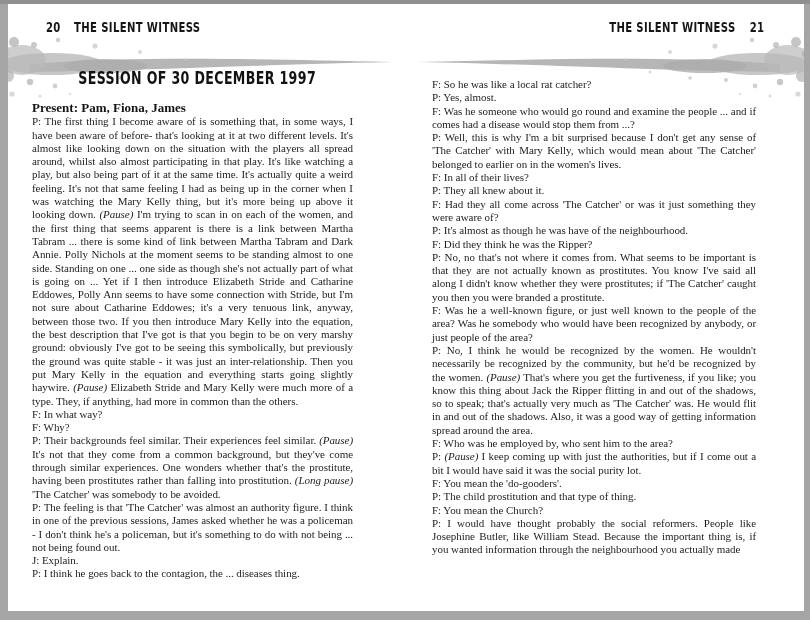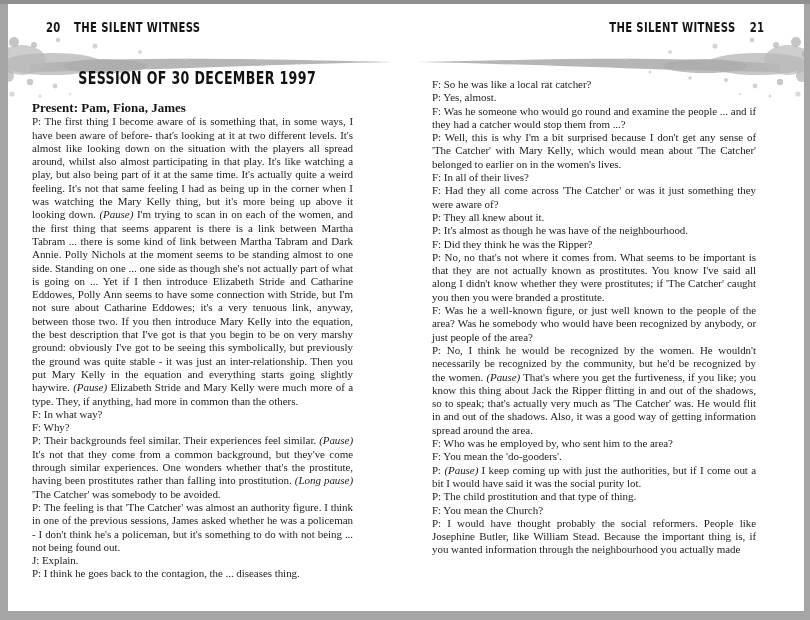--- a/index.html
+++ b/index.html
@@ -123,33 +123,33 @@
         <span class="head-title condensed">THE SILENT WITNESS</span>
         <span class="pagenum condensed">21</span>
       </div>
       <svg class="splatter splatter-right" viewBox="0 0 400 74">
           <use href="#splat"></use>
         </svg>
       <div class="content content-right">
         <div class="dialogue">
             <p>F: So he was like a local rat catcher?</p>
             <p>P: Yes, almost.</p>
-            <p>F: Was he someone who would go round and examine the people ... and if they had a catcher would stop them from ...?</p>
+            <p>F: Was he someone who would go round and examine the people ... and if comes had a disease would stop them from ...?</p>
             <p>P: Well, this is why I'm a bit surprised because I don't get any sense of 'The Catcher' with Mary Kelly, which would mean about 'The Catcher' belonged to earlier on in the women's lives.</p>
             <p>F: In all of their lives?</p>
+            <p>P: They all knew about it.</p>
             <p>F: Had they all come across 'The Catcher' or was it just something they were aware of?</p>
-            <p>P: They all knew about it.</p>
             <p>P: It's almost as though he was have of the neighbourhood.</p>
             <p>F: Did they think he was the Ripper?</p>
             <p>P: No, no that's not where it comes from. What seems to be important is that they are not actually known as prostitutes. You know I've said all along I didn't know whether they were prostitutes; if 'The Catcher' caught you then you were branded a prostitute.</p>
             <p>F: Was he a well-known figure, or just well known to the people of the area? Was he somebody who would have been recognized by anybody, or just people of the area?</p>
             <p>P: No, I think he would be recognized by the women. He wouldn't necessarily be recognized by the community, but he'd be recognized by the women. <i>(Pause)</i> That's where you get the furtiveness, if you like; you know this thing about Jack the Ripper flitting in and out of the shadows, so to speak; that's actually very much as 'The Catcher' was. He would flit in and out of the shadows. Also, it was a good way of getting information spread around the area.</p>
             <p>F: Who was he employed by, who sent him to the area?</p>
+            <p>P: <i>(Pause)</i> I keep coming up with just the authorities, but if I come out a bit I would have said it was the social purity lot.</p>
             <p>F: You mean the 'do-gooders'.</p>
-            <p>P: <i>(Pause)</i> I keep coming up with just the authorities, but if I come out a bit I would have said it was the social purity lot.</p>
             <p>P: The child prostitution and that type of thing.</p>
             <p>F: You mean the Church?</p>
             <p>P: I would have thought probably the social reformers. People like Josephine Butler, like William Stead. Because the important thing is, if you wanted information through the neighbourhood you actually made</p>
           </div>
       </div>
     </div>
 
   </div>
 </div>
 

